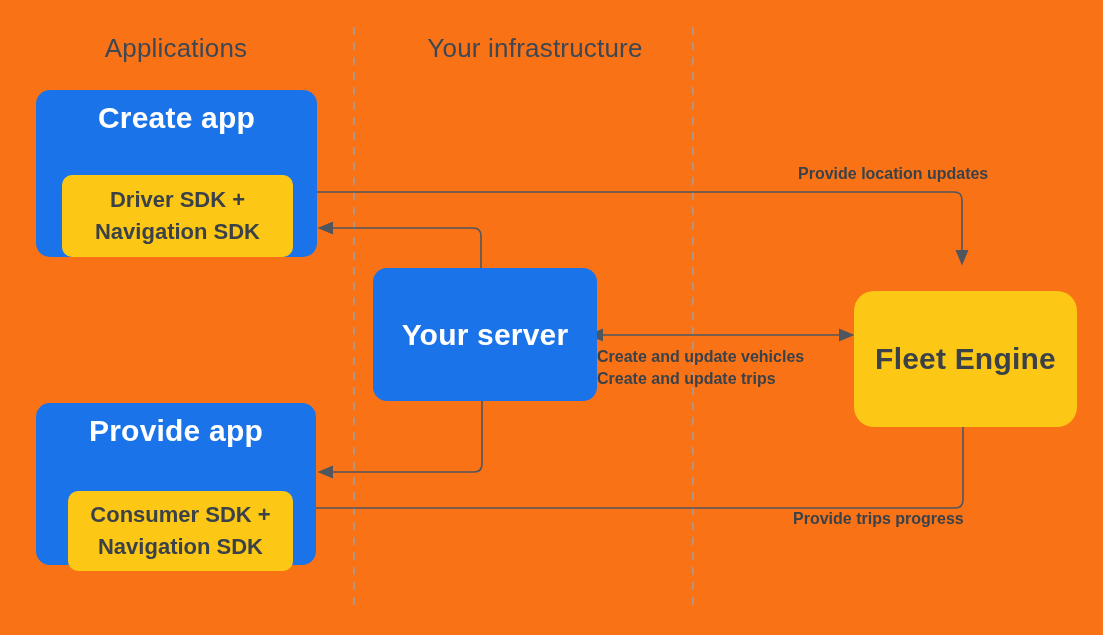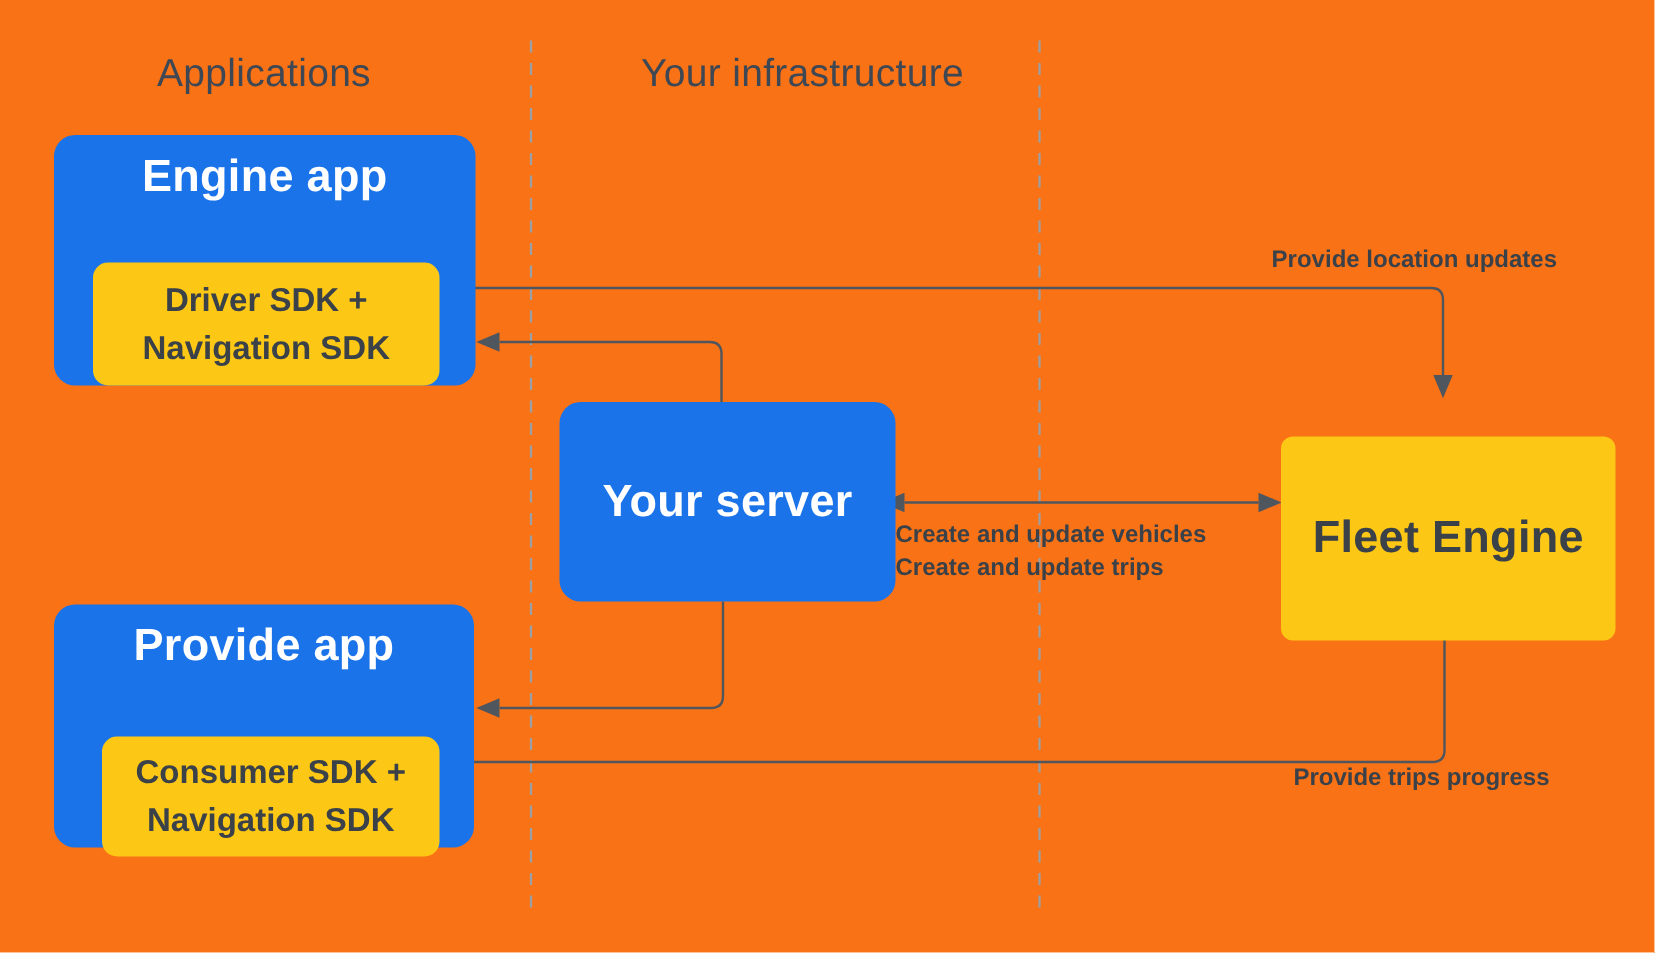--- a/index.html
+++ b/index.html
@@ -70,21 +70,21 @@
   .center-title.on-blue { color: var(--text-on-blue, #ffffff); }
   .center-title.on-yellow { color: var(--text-dark, #3a4149); }
 
   .edge-label {
     position: absolute;
     font-size: 16px;
     font-weight: 700;
     color: var(--text-dark, #33383e);
     white-space: nowrap;
   }
-  .edge-label.centered { text-align: right; }
+  .edge-label.centered { text-align: left; }
   .edge-label .lbl-line { display: block; line-height: 22px; }
 
   svg#wires { position: absolute; left: 0; top: 0; }
   .edge-path {
     fill: none;
     stroke: var(--arrow, #50565e);
     stroke-width: 1.6;
   }
   .arrowhead { fill: var(--arrow, #50565e); stroke: none; }
   .divider-line {
@@ -118,38 +118,38 @@
     <polygon class="arrowhead" points="839,328.5 839,341.5 854.5,335"></polygon>
 
     <path class="edge-path" d="M482,401 V464 Q482,472 474,472 H333"></path>
     <polygon class="arrowhead" points="333,465.5 333,478.5 317.5,472"></polygon>
 
     <path class="edge-path" d="M963,403 V500 Q963,508 955,508 H308"></path>
     <polygon class="arrowhead" points="308,501.5 308,514.5 292.5,508"></polygon>
   </svg>
 
   <div class="node-blue" style="left:36px; top:90px; width:281px; height:167px;">
-    <span class="app-title">Engine app</span>
+    <span class="app-title">Create app</span>
   </div>
   <div class="node-yellow sdk-box" style="left:62px; top:151px; width:231px; height:82px;">
     <span class="lbl-line">Driver SDK +</span>
     <span class="lbl-line">Navigation SDK</span>
   </div>
 
   <div class="node-blue" style="left:36px; top:403px; width:280px; height:162px;">
     <span class="app-title">Provide app</span>
   </div>
   <div class="node-yellow sdk-box" style="left:68px; top:467px; width:225px; height:80px;text-align:center;">
     <span class="lbl-line">Consumer SDK +</span>
     <span class="lbl-line">Navigation SDK</span>
   </div>
 
   <div class="node-blue center-title on-blue" style="left:373px; top:268px; width:224px; height:133px;">Your server</div>
 
-  <div class="node-yellow center-title on-yellow" style="left:854px; top:267px; width:223px; height:136px; border-radius:8px;">Fleet Engine</div>
+  <div class="node-yellow center-title on-yellow" style="left:854px; top:267px; width:223px; height:136px; border-radius:20px;">Fleet Engine</div>
 
   <div class="edge-label centered" style="left:798px; top:165px; width:240px;">Provide location updates</div>
 
   <div class="edge-label" style="left:597px; top:346px;">
     <span class="lbl-line">Create and update vehicles</span>
     <span class="lbl-line">Create and update trips</span>
   </div>
 
   <div class="edge-label centered" style="left:793px; top:510px; width:240px;">Provide trips progress</div>
 

